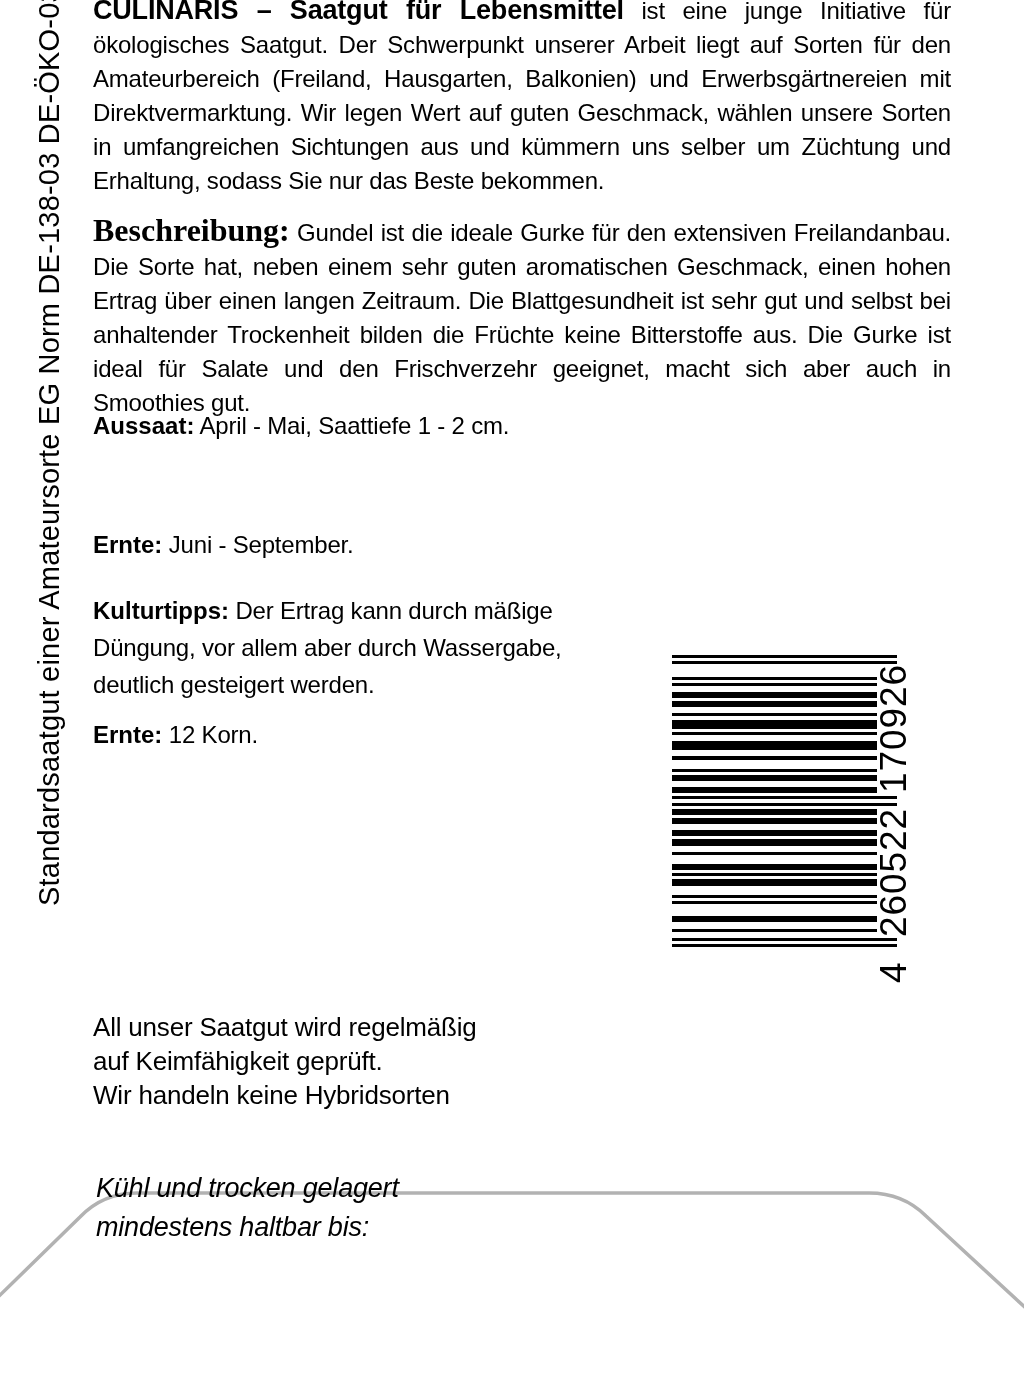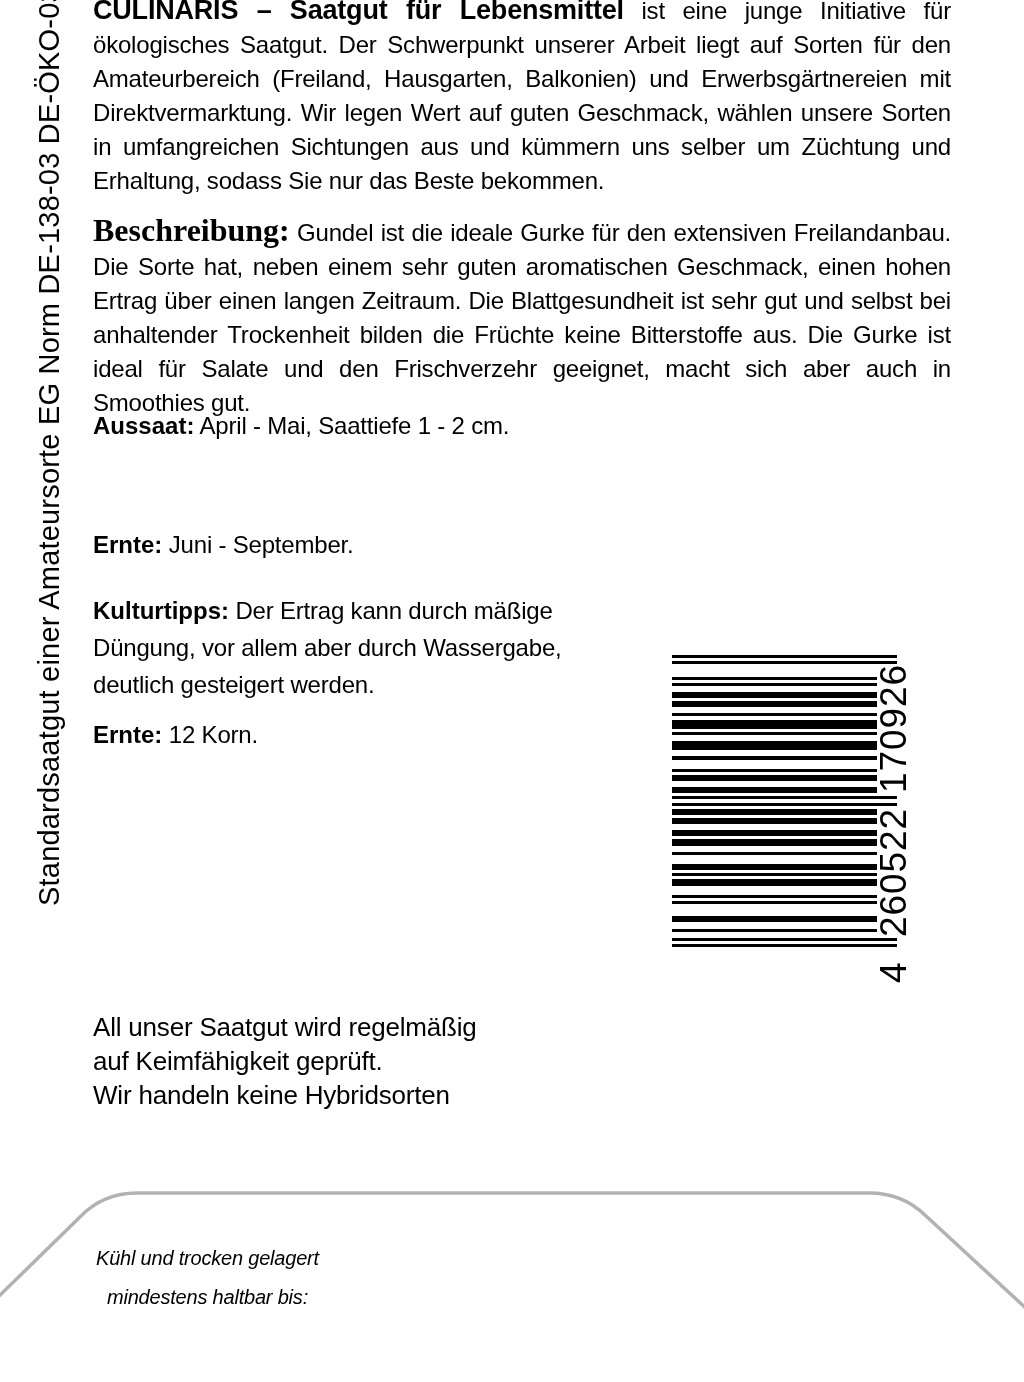--- a/index.html
+++ b/index.html
@@ -29,22 +29,22 @@
   .sec-kulturtipps { top:592px; width:548px; line-height:37px; }
   .sec-inhalt    { top:721px; }
   
   .quality { position:absolute; left:93px; top:1002px; }
   .quality-heading { font-weight:bold; font-size:35px; letter-spacing:-0.3px; }
   .quality-lines { margin-top:8px; font-size:26px; line-height:34px; letter-spacing:-0.2px; }
   
   .flap-svg { position:absolute; left:0; top:0; pointer-events:none; }
   
   .storage {
-    position:absolute; left:96px; top:1239px;
-    font-style:italic; font-size:20px; line-height:39px; letter-spacing:-0.2px;text-align:center;
+    position:absolute; left:96px; top:1169px;
+    font-style:italic; font-size:27px; line-height:39px; letter-spacing:-0.2px;
   }
   
   .footer {
     position:absolute; left:93px; top:1345px; width:860px;
     font-size:24px; letter-spacing:-0.4px; white-space:nowrap;
   }
   
   .barcode { position:absolute; left:672px; top:655px; width:245px; height:292px; }
   .barcode-upright {
     position:relative; width:292px; height:245px;

